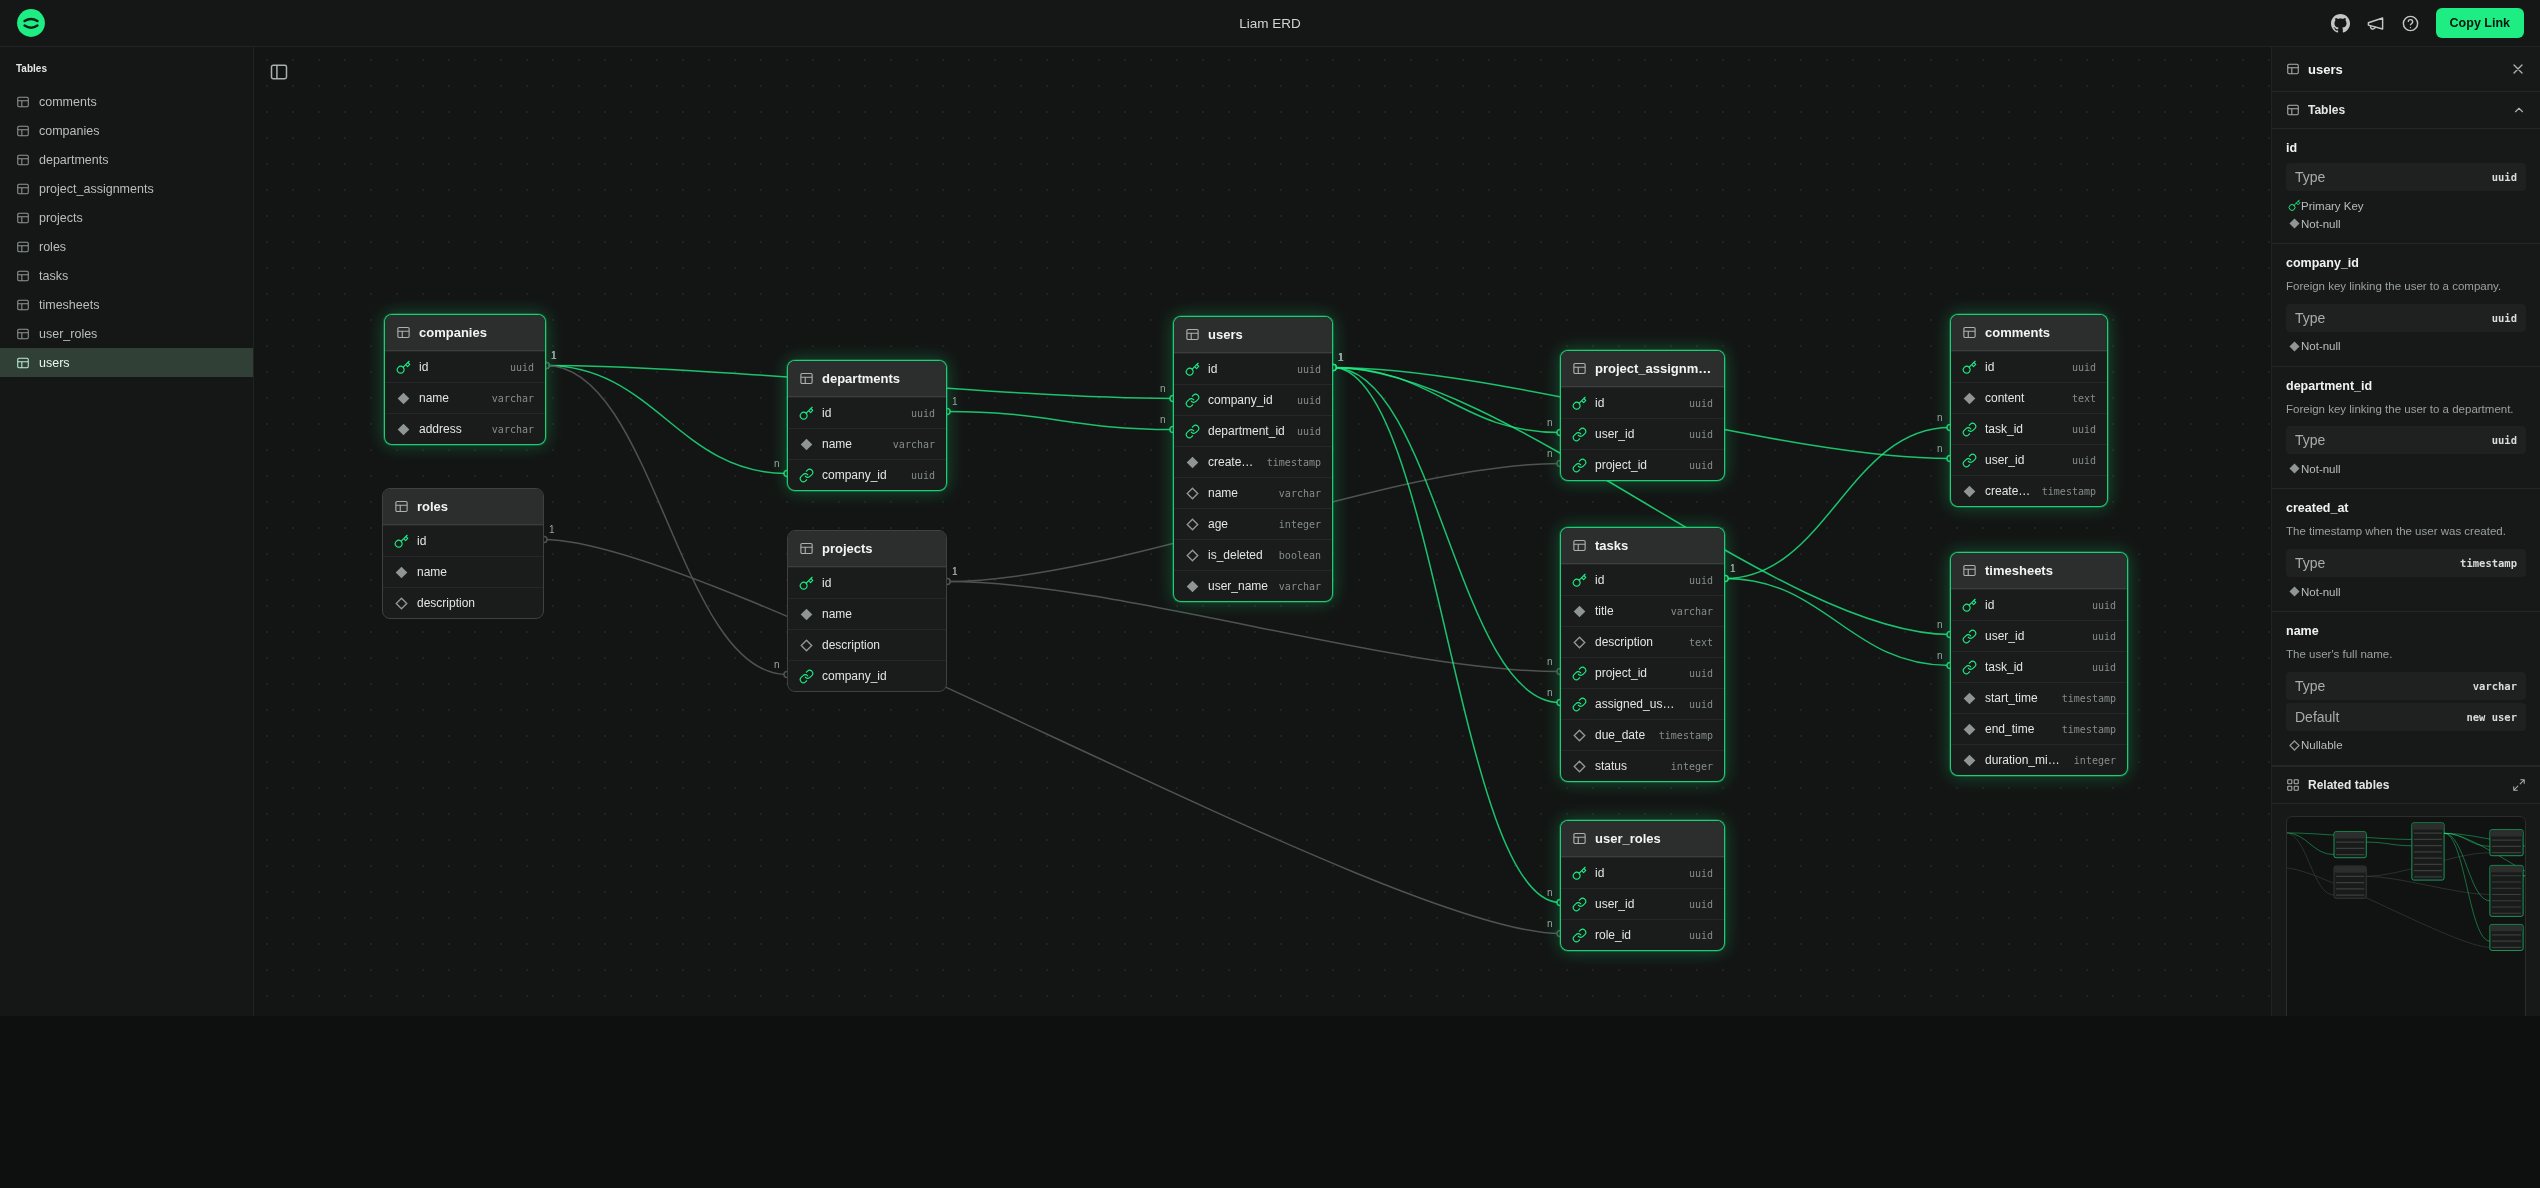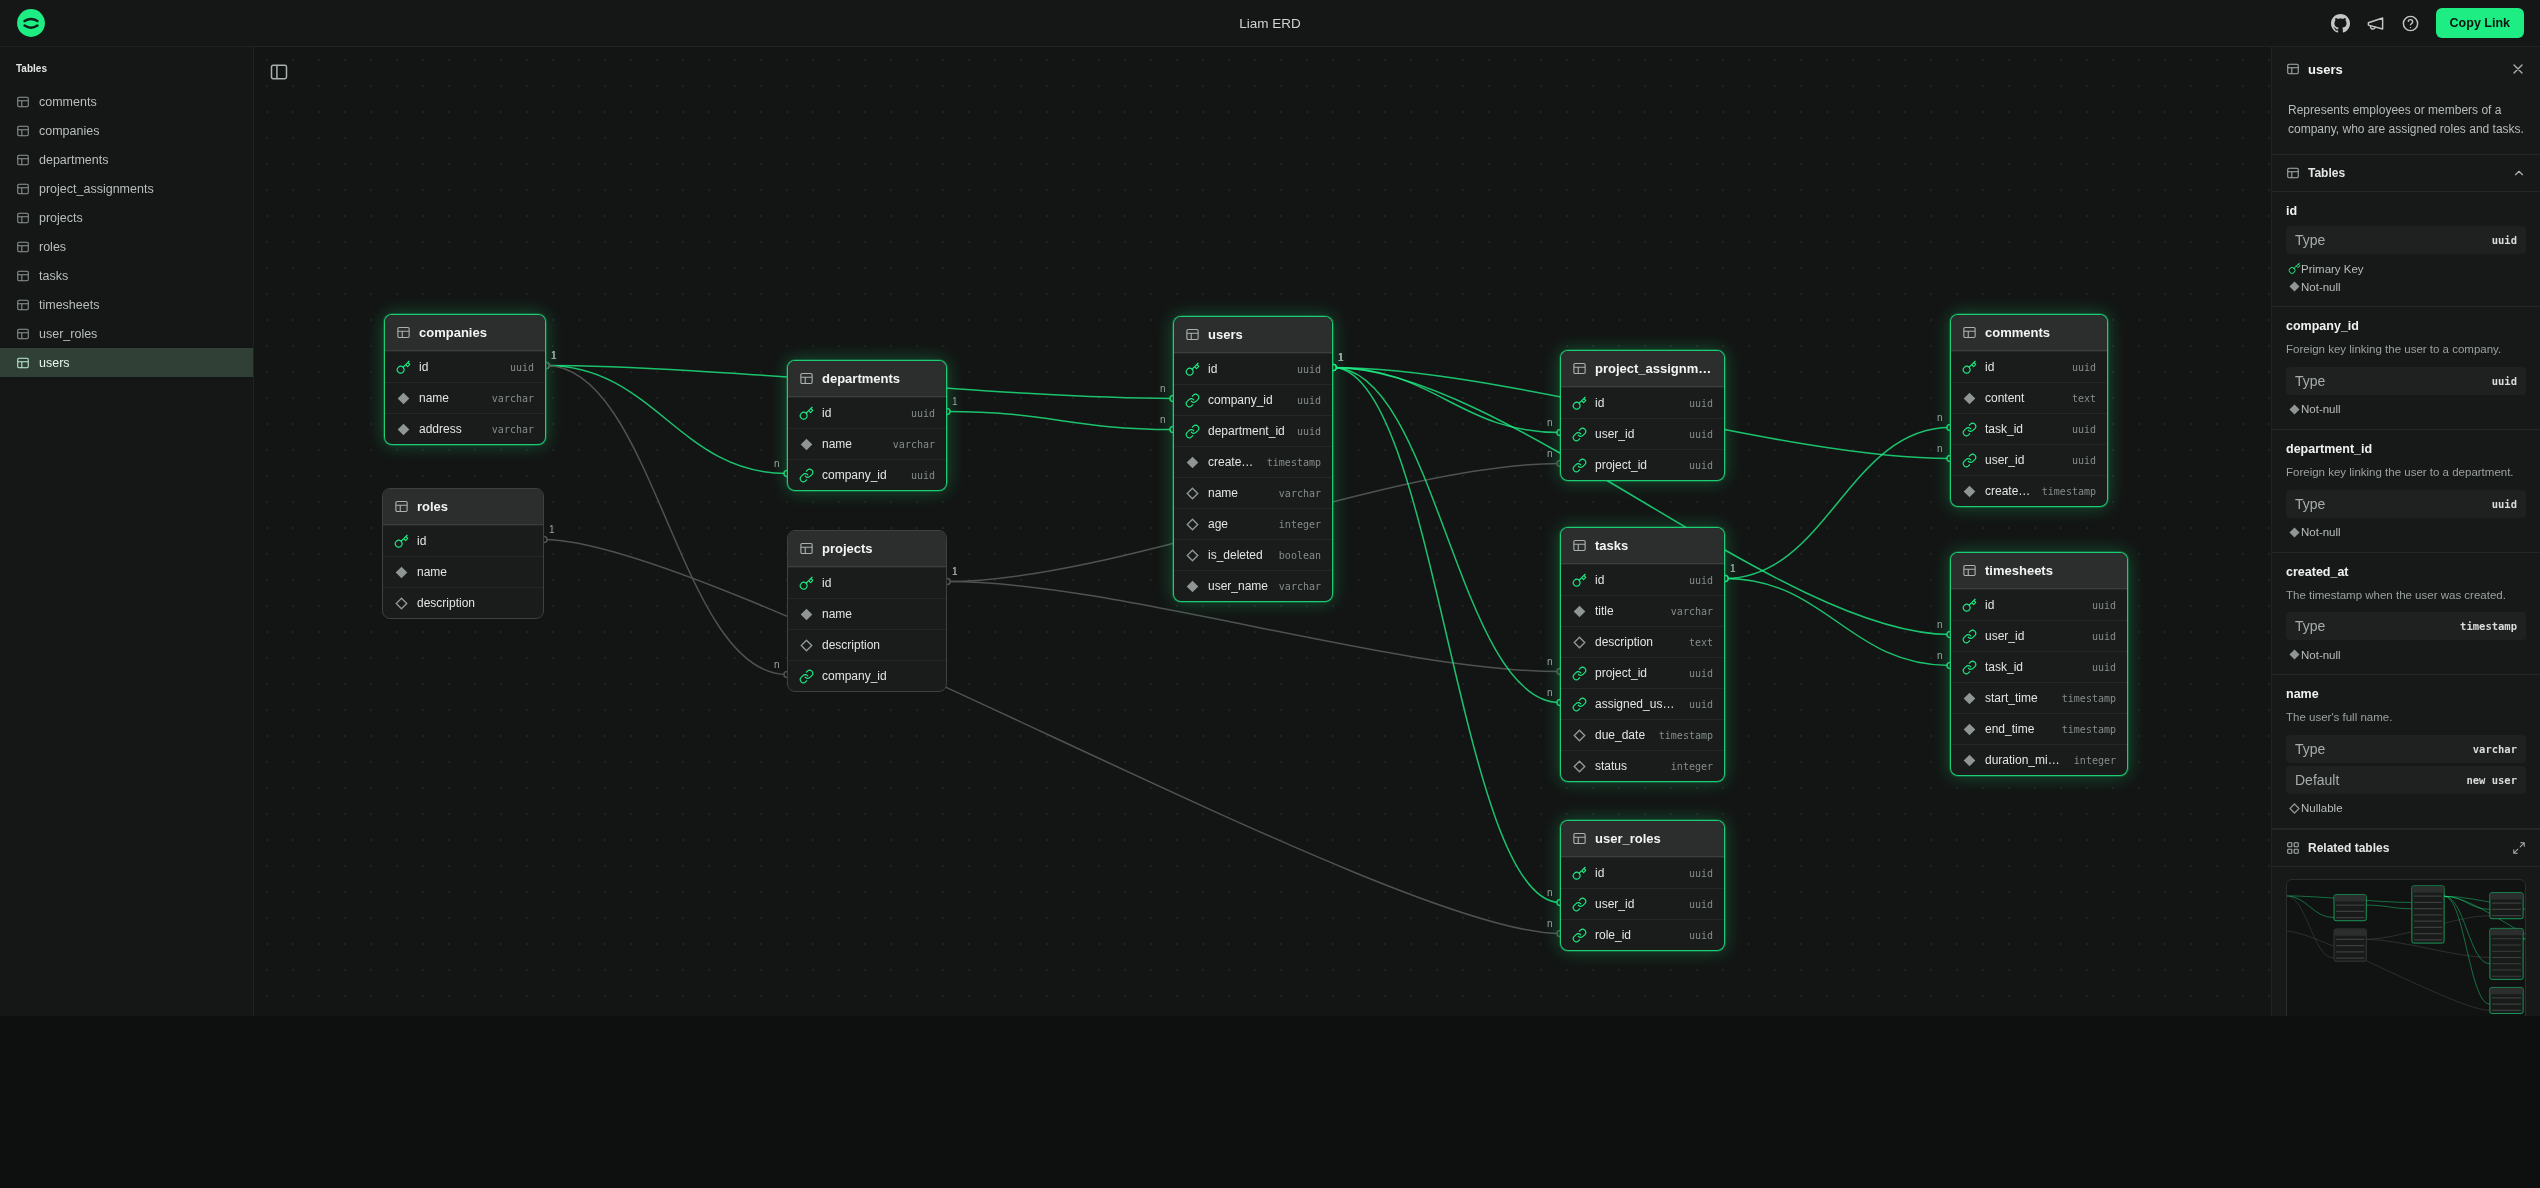--- a/index.html
+++ b/index.html
@@ -831,21 +831,20 @@
             <path d="M3 10h18M10 10v10"></path>
           </svg>
       </span>
       <span class="detail-title">users</span>
       <button class="detail-close">
         <svg viewBox="0 0 24 24" fill="none" stroke="currentColor" stroke-width="2" stroke-linecap="round">
             <path d="M6 6l12 12M18 6L6 18"></path>
           </svg>
       </button>
     </div>
-    <div class="detail-desc">Represents employees or members of a company, who are assigned roles and tasks.</div>
 
     <div class="section-header">
       <span class="p-icon">
         <svg viewBox="0 0 24 24" fill="none" stroke="currentColor" stroke-width="1.8" stroke-linejoin="round">
             <rect x="3" y="4" width="18" height="16" rx="2"></rect>
             <path d="M3 10h18M10 10v10"></path>
           </svg>
       </span>
       <span class="section-title">Tables</span>
       <span class="section-action">

